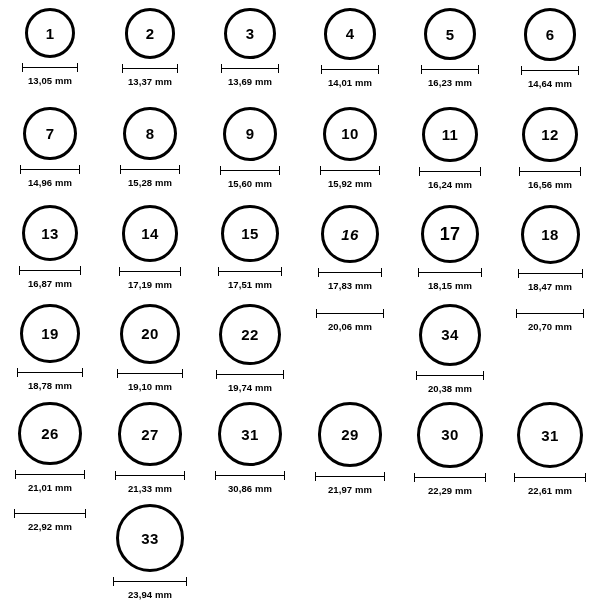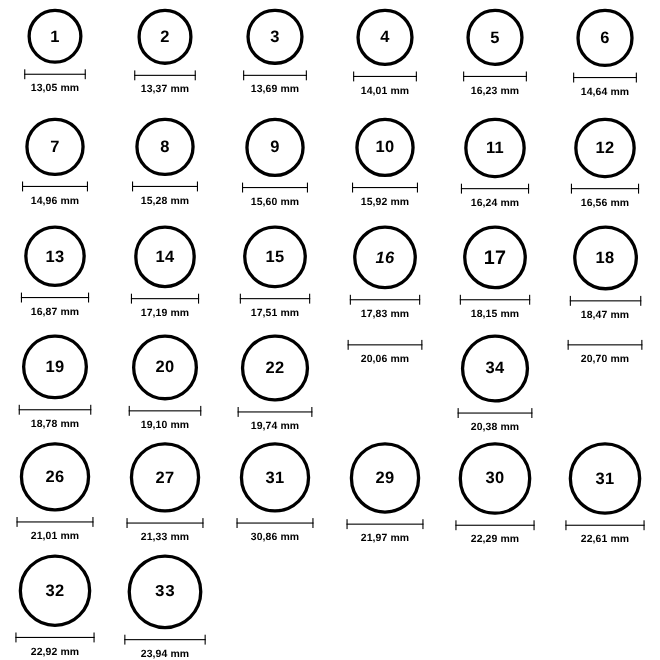--- a/index.html
+++ b/index.html
@@ -352,31 +352,28 @@
       <div class="cell">
         <div class="ring" style="width: 65.8px; height: 65.8px;">
           <div class="ring-num" style="font-size: 15px;">31</div>
         </div>
         <div class="dim">
           <div class="dim-line" style="width: 71.8px;"></div>
         </div>
         <div class="label">22,61 mm</div>
       </div>
       <div class="cell">
-        <div class="ring" style="width: 66.3px; height: 66.3px;">
-          <div class="ring-num" style="font-size: 15px;">32</div>
-        </div>
         <div class="dim">
           <div class="dim-line" style="width: 72.3px;"></div>
         </div>
         <div class="label">22,92 mm</div>
       </div>
       <div class="cell">
         <div class="ring" style="width: 68px; height: 68px;">
-          <div class="ring-num" style="font-size: 15px; font-family: Liberation Mono, monospace;">33</div>
+          <div class="ring-num" style="font-size: 15px;">33</div>
         </div>
         <div class="dim">
           <div class="dim-line" style="width: 74px;"></div>
         </div>
         <div class="label">23,94 mm</div>
       </div>
       <div class="cell empty"></div>
       <div class="cell empty"></div>
       <div class="cell empty"></div>
     </div>

